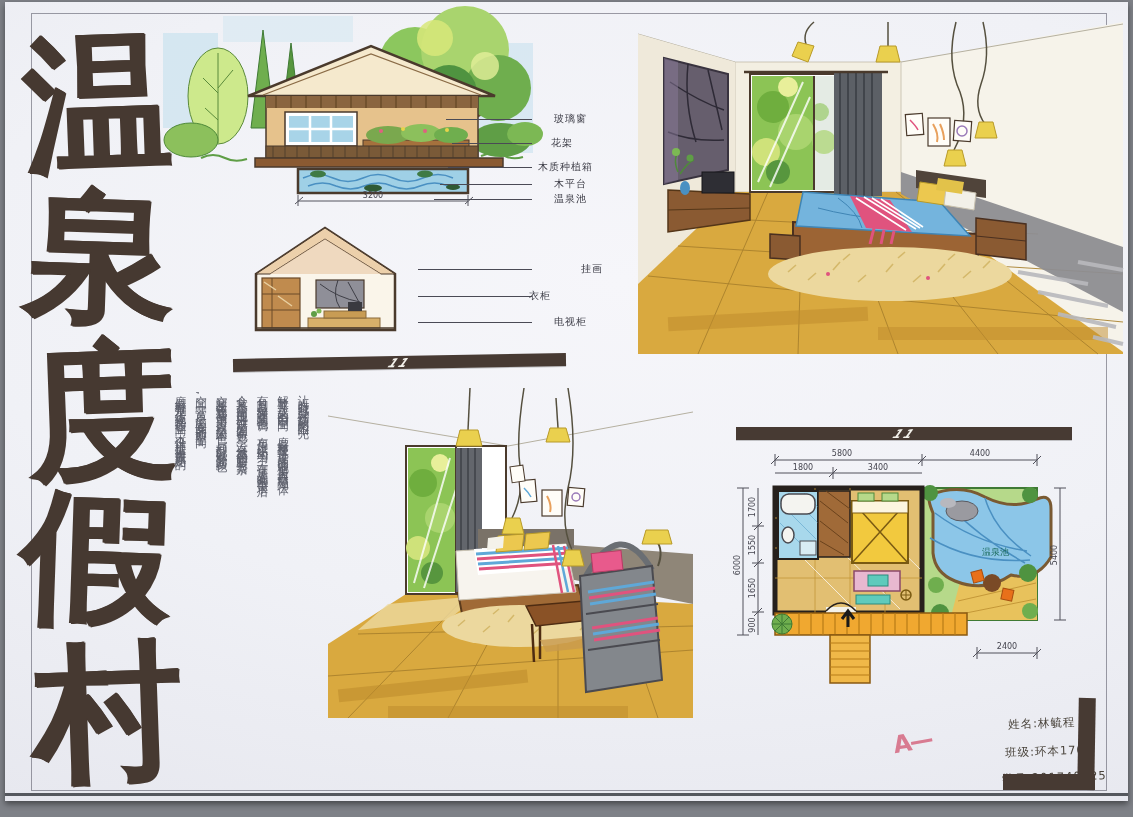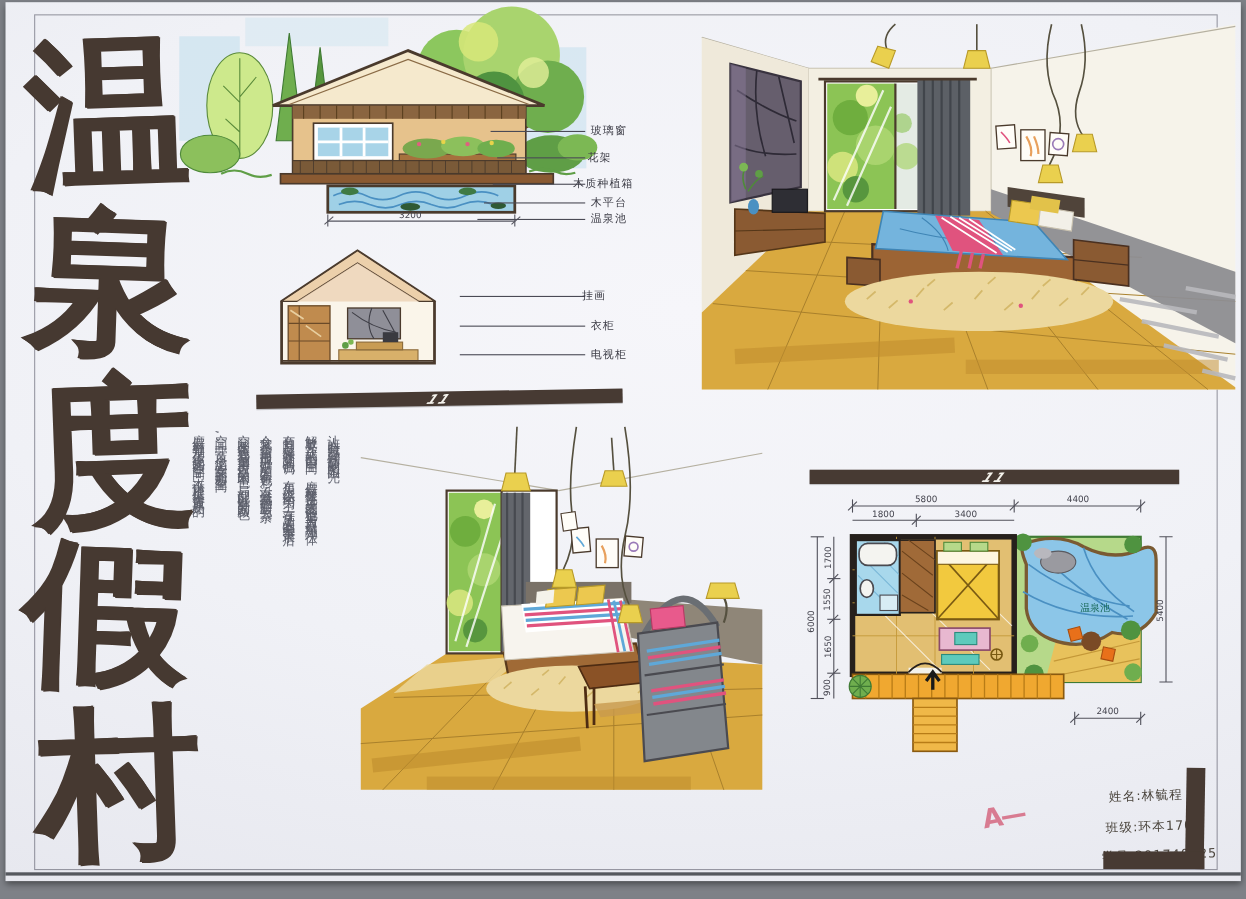--- a/index.html
+++ b/index.html
@@ -12,21 +12,21 @@
     box-shadow:0 3px 6px rgba(0,0,0,.45);}
   #frame{position:absolute;left:31px;top:13px;width:1074px;height:776px;
     border:1px solid rgba(80,80,95,.55);}
   .abs{position:absolute;}
   
   .title-char{position:absolute;font-size:148px;font-weight:900;color:#463931;
     line-height:1;text-shadow:1px 1px 0 #463931,-1px 0 0 #463931;}
   .title-char:nth-child(odd){transform:rotate(-2deg);}
   .title-char:nth-child(even){transform:rotate(2deg) scale(1.02,0.98);}
   
-  .note{position:absolute;font-size:10px;color:#3c3c46;letter-spacing:1px;white-space:nowrap;}
+  .note{position:absolute;font-size:10px;color:#3c3c46;letter-spacing:1px;white-space:nowrap;margin-left:17px;}
   .leader{position:absolute;border-top:1.2px solid #4a4a55;height:0;}
   
   .bar{position:absolute;background:#473a33;height:13px;display:flex;
        align-items:center;justify-content:center;box-shadow:0 1px 0 rgba(0,0,0,.2);}
   .bar .mark{color:#f4f2ec;font-weight:bold;font-style:italic;font-size:12px;
        transform:skewX(-28deg);letter-spacing:2px;line-height:1;}
   
   #desc{position:absolute;left:170px;top:386px;height:400px;
         writing-mode:vertical-lr;}
   .desc-col{font-size:11.5px;line-height:20.5px;letter-spacing:2.5px;
@@ -139,23 +139,23 @@
     <div class="leader" style="left:448px;top:167px;width:84px"></div>
     <div class="note" style="left:521px;top:160px">木质种植箱</div>
     <div class="leader" style="left:440px;top:184px;width:92px"></div>
     <div class="note" style="left:537px;top:177px">木平台</div>
     <div class="leader" style="left:434px;top:199px;width:98px"></div>
     <div class="note" style="left:537px;top:192px">温泉池</div>
   </div>
 
   <div>
     <div class="leader" style="left:418px;top:269px;width:114px"></div>
-    <div class="note" style="left:529px;top:262px">挂画</div>
+    <div class="note" style="left:564px;top:262px">挂画</div>
     <div class="leader" style="left:418px;top:296px;width:114px"></div>
-    <div class="note" style="left:537px;top:289px">衣柜</div>
+    <div class="note" style="left:512px;top:289px">衣柜</div>
     <div class="leader" style="left:418px;top:322px;width:114px"></div>
     <div class="note" style="left:537px;top:315px">电视柜</div>
   </div>
 
   <div class="bar" style="left:233px;top:356px;width:333px;transform:rotate(-1deg)">
     <span class="mark">11</span>
   </div>
   <div class="bar" style="left:736px;top:427px;width:336px">
     <span class="mark">11</span>
   </div>

